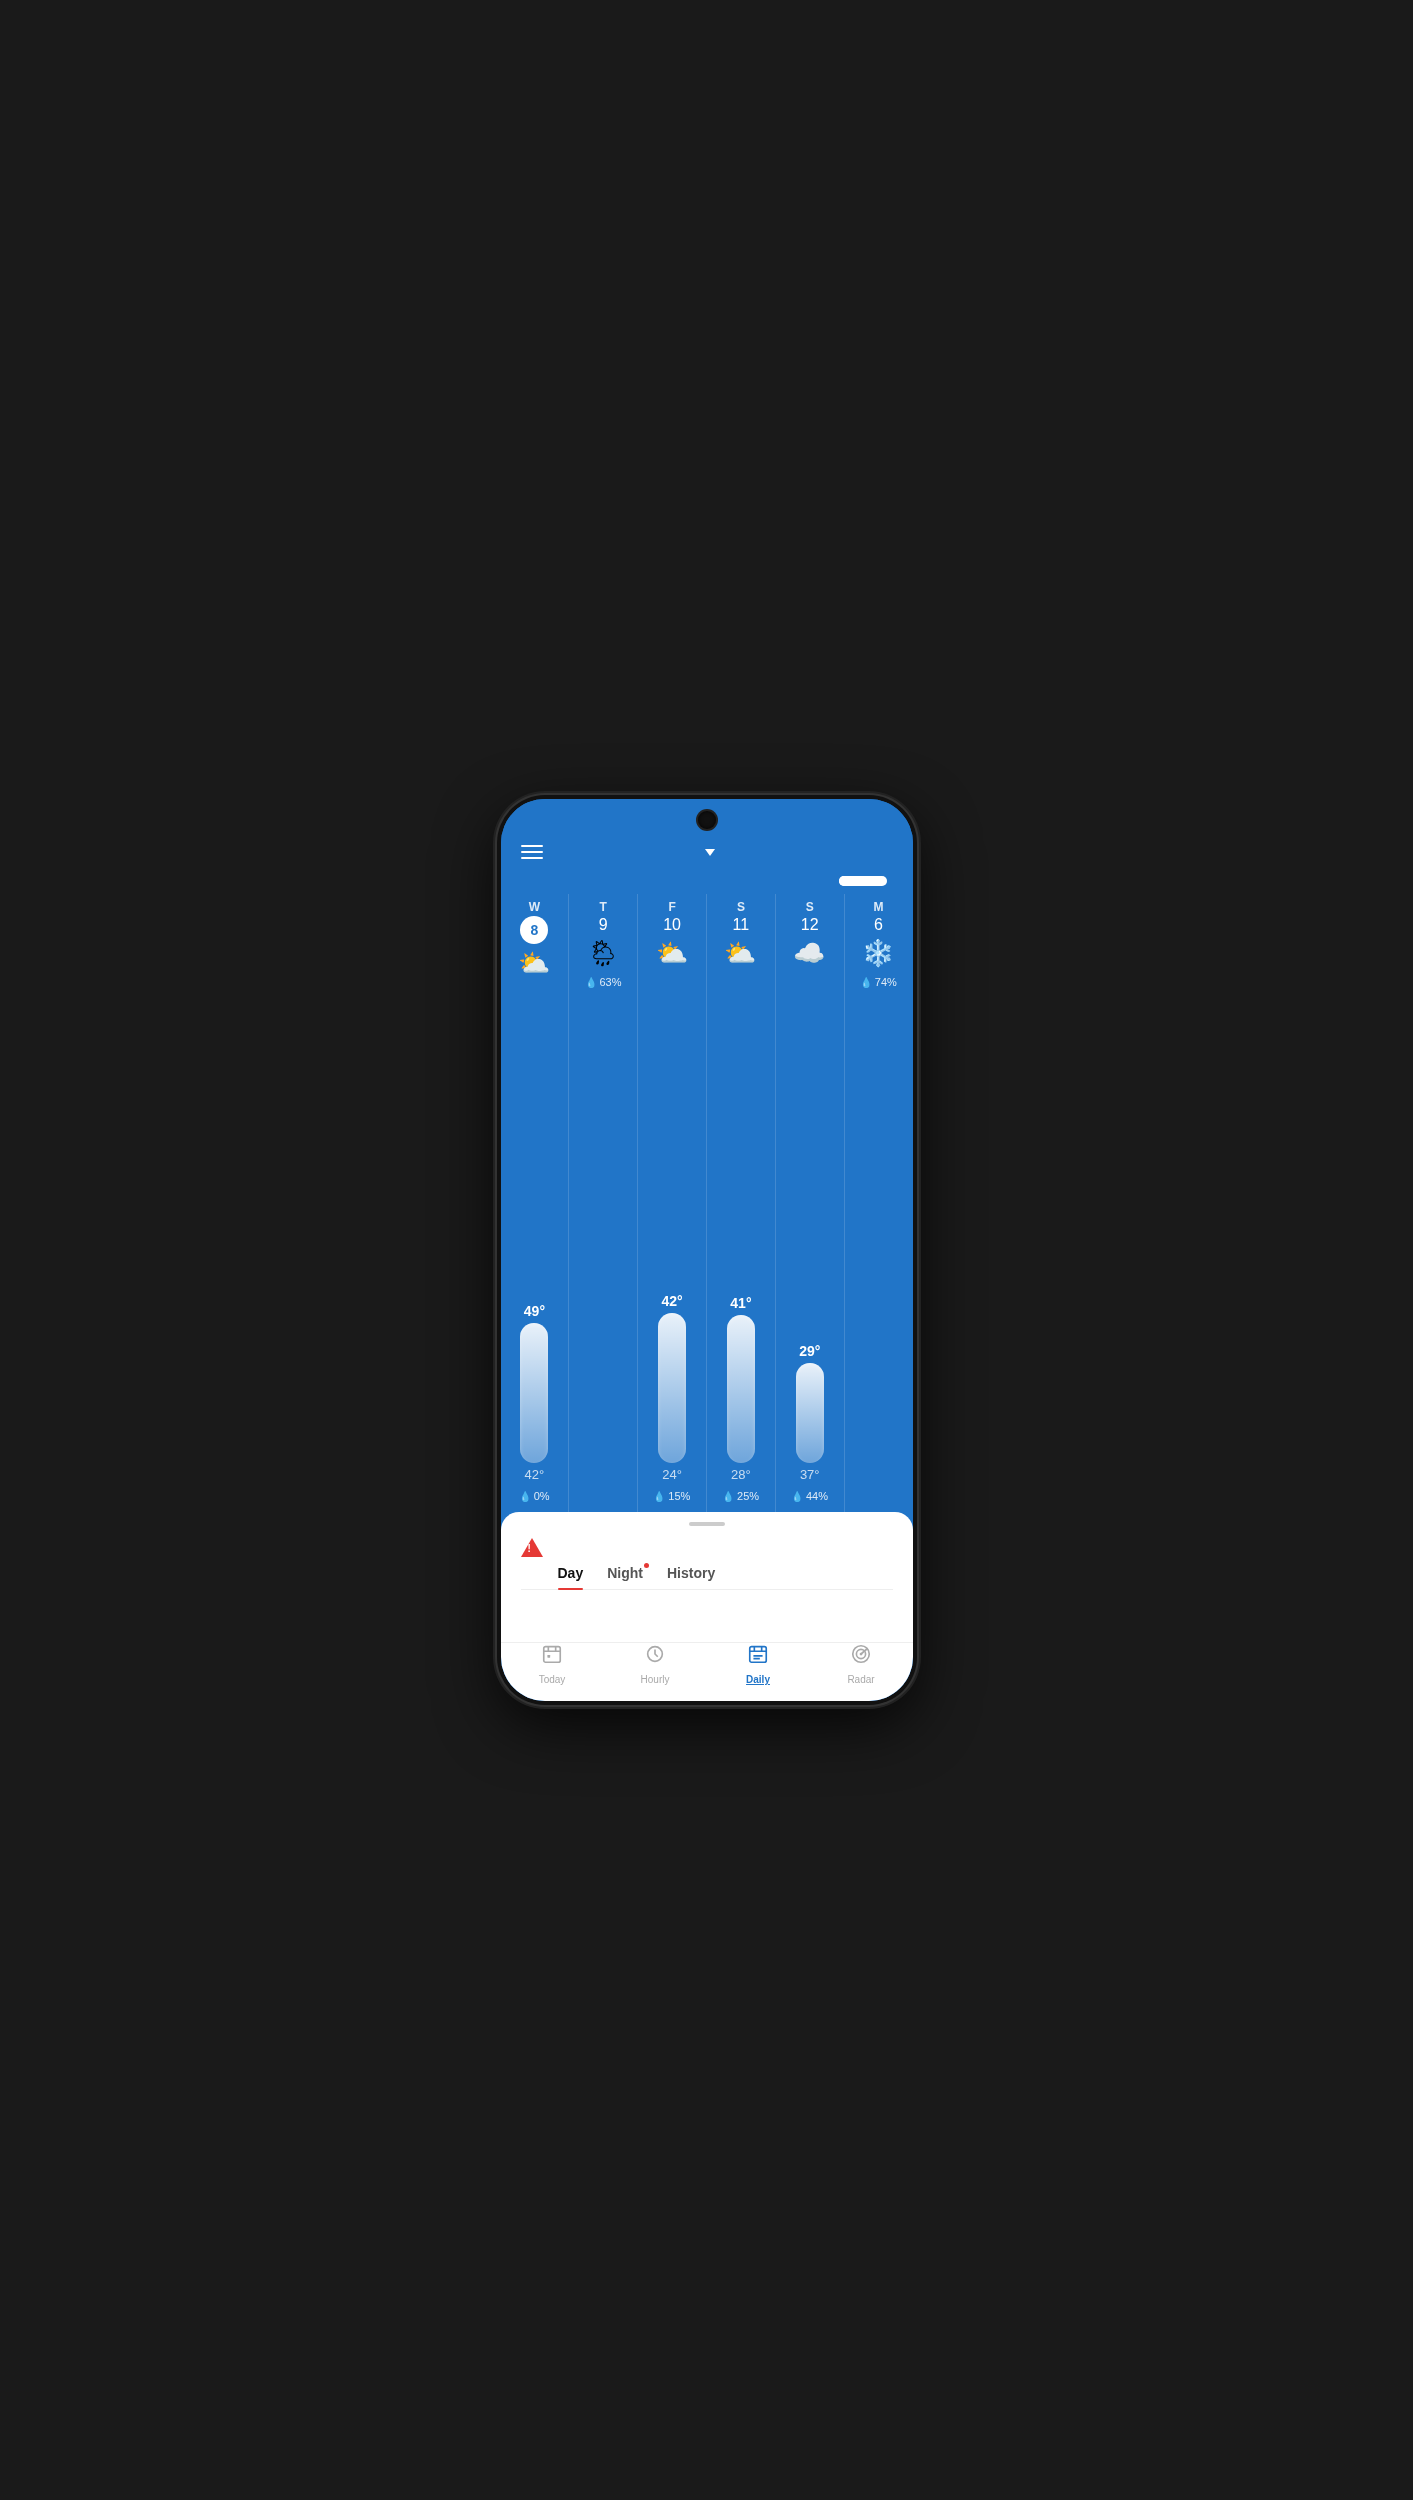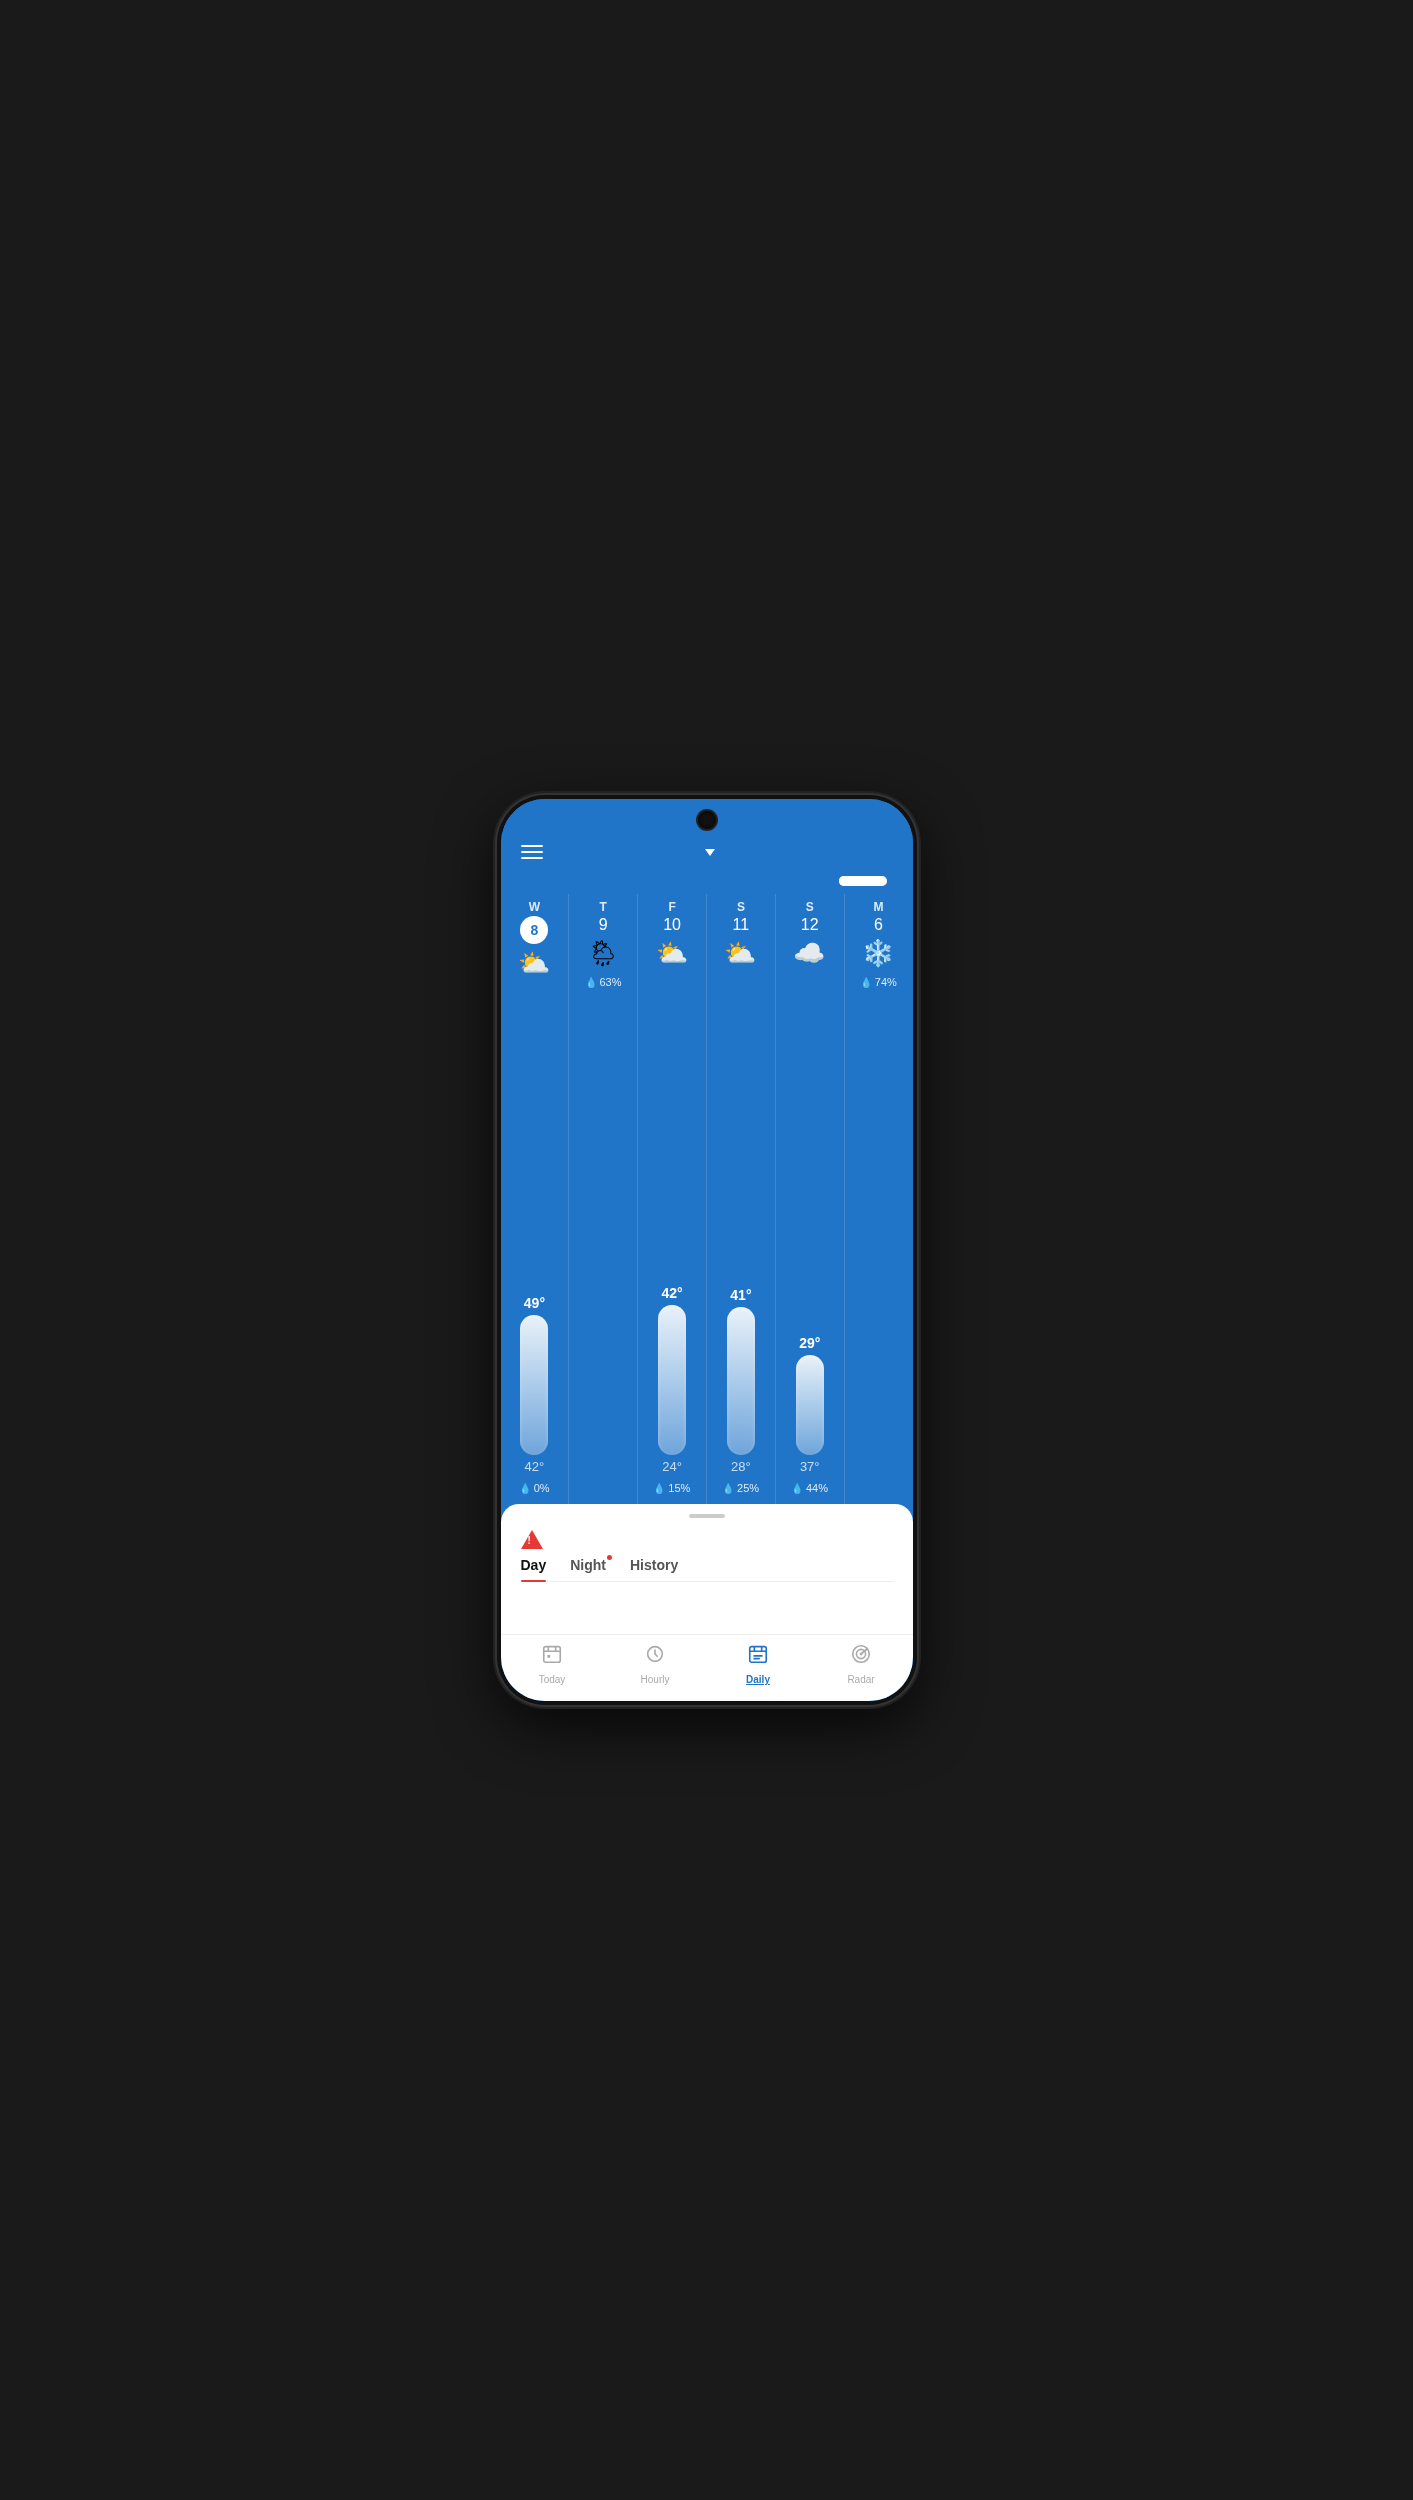--- a/index.html
+++ b/index.html
@@ -284,20 +284,21 @@
     .sheet-tab {
       font-size: 14px;
       font-weight: 600;
       color: #555;
       padding-bottom: 8px;
       position: relative;
       cursor: pointer;
     }
     .sheet-tab.active {
       color: #111;
+      margin-left: 37px;
     }
     .sheet-tab.active::after {
       content: '';
       position: absolute;
       bottom: -1px;
       left: 0; right: 0;
       height: 2px;
       background: #e53935;
       border-radius: 1px;
     }
@@ -309,21 +310,21 @@
       position: absolute;
       top: -2px;
       right: -6px;
     }
 
     
     .bottom-nav {
       background: white;
       display: flex;
       justify-content: space-around;
-      padding: 8px 0 16px;
+      padding: 0 0 16px;
       border-top: 1px solid #eee;
     }
     .nav-item {
       display: flex;
       flex-direction: column;
       align-items: center;
       gap: 3px;
       cursor: pointer;
       flex: 1;
     }

